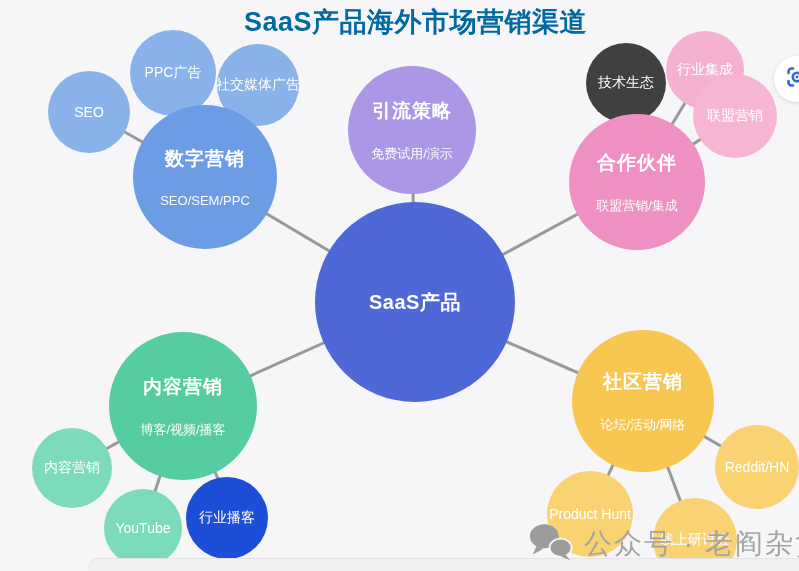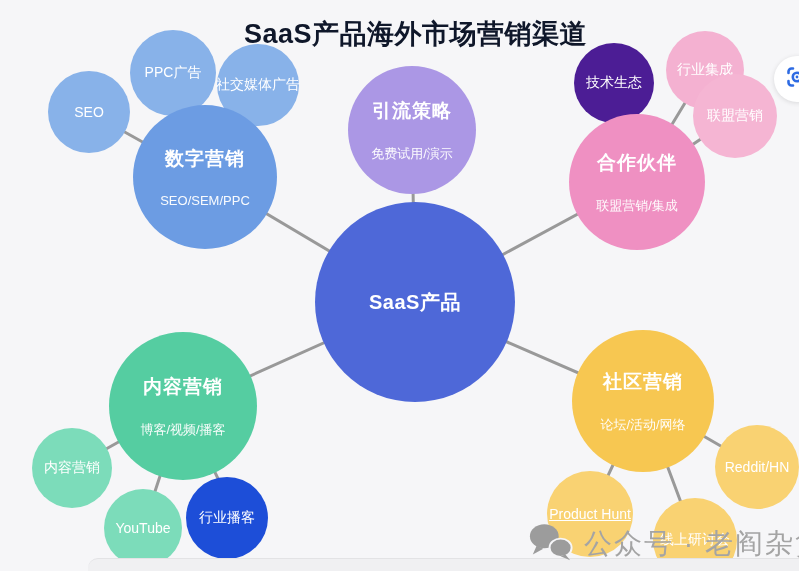--- a/index.html
+++ b/index.html
@@ -5,23 +5,23 @@
   * { margin:0; padding:0; box-sizing:border-box; }
   html,body { background:#e9e9eb; }
   .stage {
     position:relative;
     width:799px; height:571px;
     background:#F6F6F8;
     overflow:hidden;
     font-family:"Liberation Sans","DejaVu Sans",sans-serif;
   }
   .diagram-title {
-    position:absolute; top:16px; left:0; right:0;
+    position:absolute; top:4px; left:0; right:0;
     text-align:center; padding-left:32px;
-    font-size:27px; font-weight:700; color:#0f172a;
+    font-size:27px; font-weight:700; color:#0369a1;
     letter-spacing:0.5px;
   }
   #edges-layer { position:absolute; left:0; top:0; width:799px; height:571px; }
   #edges-layer line { stroke:#999999; stroke-width:3; stroke-linecap:round; }
   #nodes-layer { position:absolute; left:0; top:0; width:799px; height:571px; }
   .node {
     position:absolute; border-radius:50%;
     display:flex; flex-direction:column; align-items:center; justify-content:center;
     color:#ffffff; text-align:center; white-space:nowrap;
   }
@@ -79,39 +79,39 @@
   <div id="nodes-layer">
       <div class="node satellite" style="left: 48px; top: 71px; height: 82px; width: 82px; background: rgb(136, 178, 233);">
         <div class="node-label">SEO</div>
       </div>
       <div class="node satellite" style="left: 130px; top: 30px; height: 86px; width: 86px; background: rgb(136, 178, 233);">
         <div class="node-label">PPC广告</div>
       </div>
       <div class="node satellite" style="left: 217px; top: 44px; height: 82px; width: 82px; background: rgb(136, 178, 233);">
         <div class="node-label">社交媒体广告</div>
       </div>
-      <div class="node satellite" style="left: 574px; top: 43px; height: 80px; width: 80px; background: #4c1d95;">
+      <div class="node satellite" style="left: 586px; top: 43px; height: 80px; width: 80px; background: #404040;">
         <div class="node-label">技术生态</div>
       </div>
       <div class="node satellite" style="left: 666px; top: 31px; height: 78px; width: 78px; background: rgb(244, 177, 209);">
         <div class="node-label">行业集成</div>
       </div>
       <div class="node satellite" style="left: 693px; top: 74px; height: 84px; width: 84px; background: rgb(245, 181, 211);">
         <div class="node-label">联盟营销</div>
       </div>
       <div class="node satellite" style="left: 32px; top: 428px; height: 80px; width: 80px; background: rgb(124, 220, 186);">
         <div class="node-label">内容营销</div>
       </div>
       <div class="node satellite" style="left: 104px; top: 489px; height: 78px; width: 78px; background: rgb(124, 220, 186);">
         <div class="node-label">YouTube</div>
       </div>
       <div class="node satellite" style="left: 186px; top: 477px; height: 82px; width: 82px; background: #1d4ed8;">
         <div class="node-label">行业播客</div>
       </div>
-      <div class="node satellite" style="left: 547px; top: 471px; height: 86px; width: 86px; background: rgb(249, 210, 114); text-decoration: underline;">
+      <div class="node satellite" style="left: 547px; top: 471px; height: 86px; width: 86px; background: rgb(249, 210, 114);">
         <div class="node-label">Product Hunt</div>
       </div>
       <div class="node satellite" style="left: 653px; top: 498px; height: 84px; width: 84px; background: rgb(249, 210, 114);">
         <div class="node-label">线上研讨会</div>
       </div>
       <div class="node satellite" style="left: 715px; top: 425px; height: 84px; width: 84px; background: rgb(249, 210, 114);">
         <div class="node-label">Reddit/HN</div>
       </div>
       <div class="node main" style="left: 133px; top: 105px; height: 144px; width: 144px; background: rgb(108, 156, 227);">
         <div class="node-label">数字营销</div>

